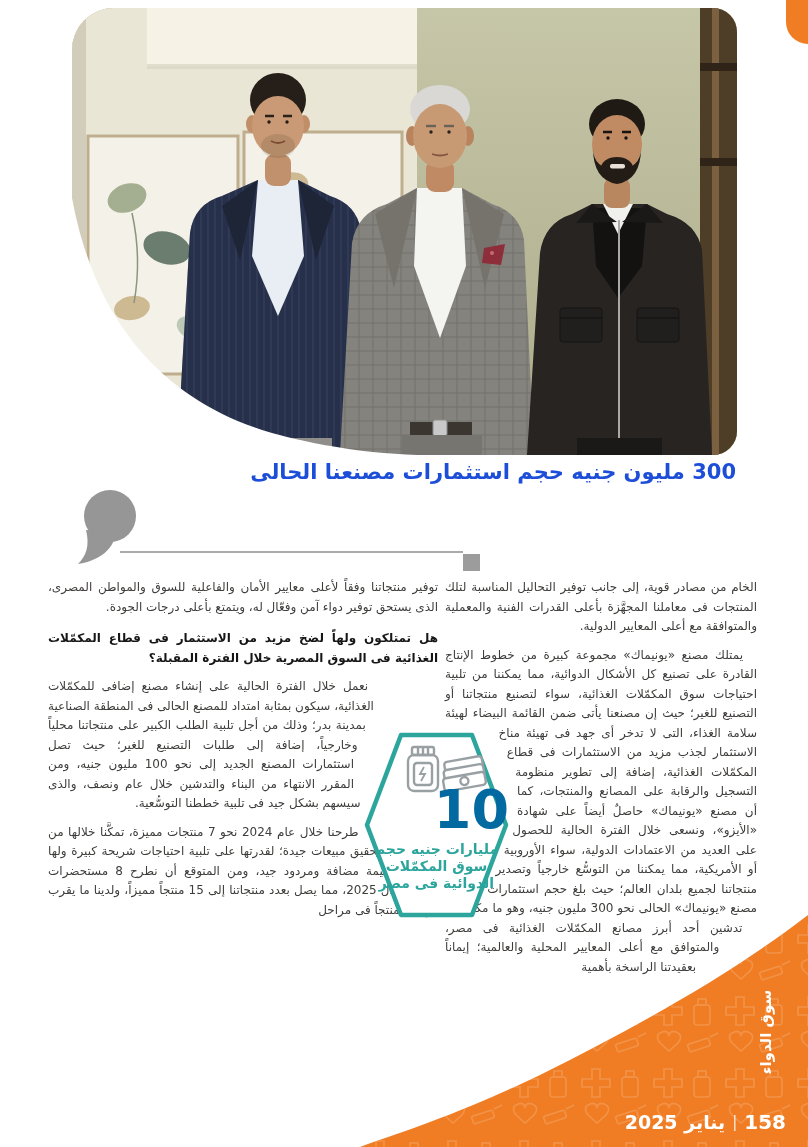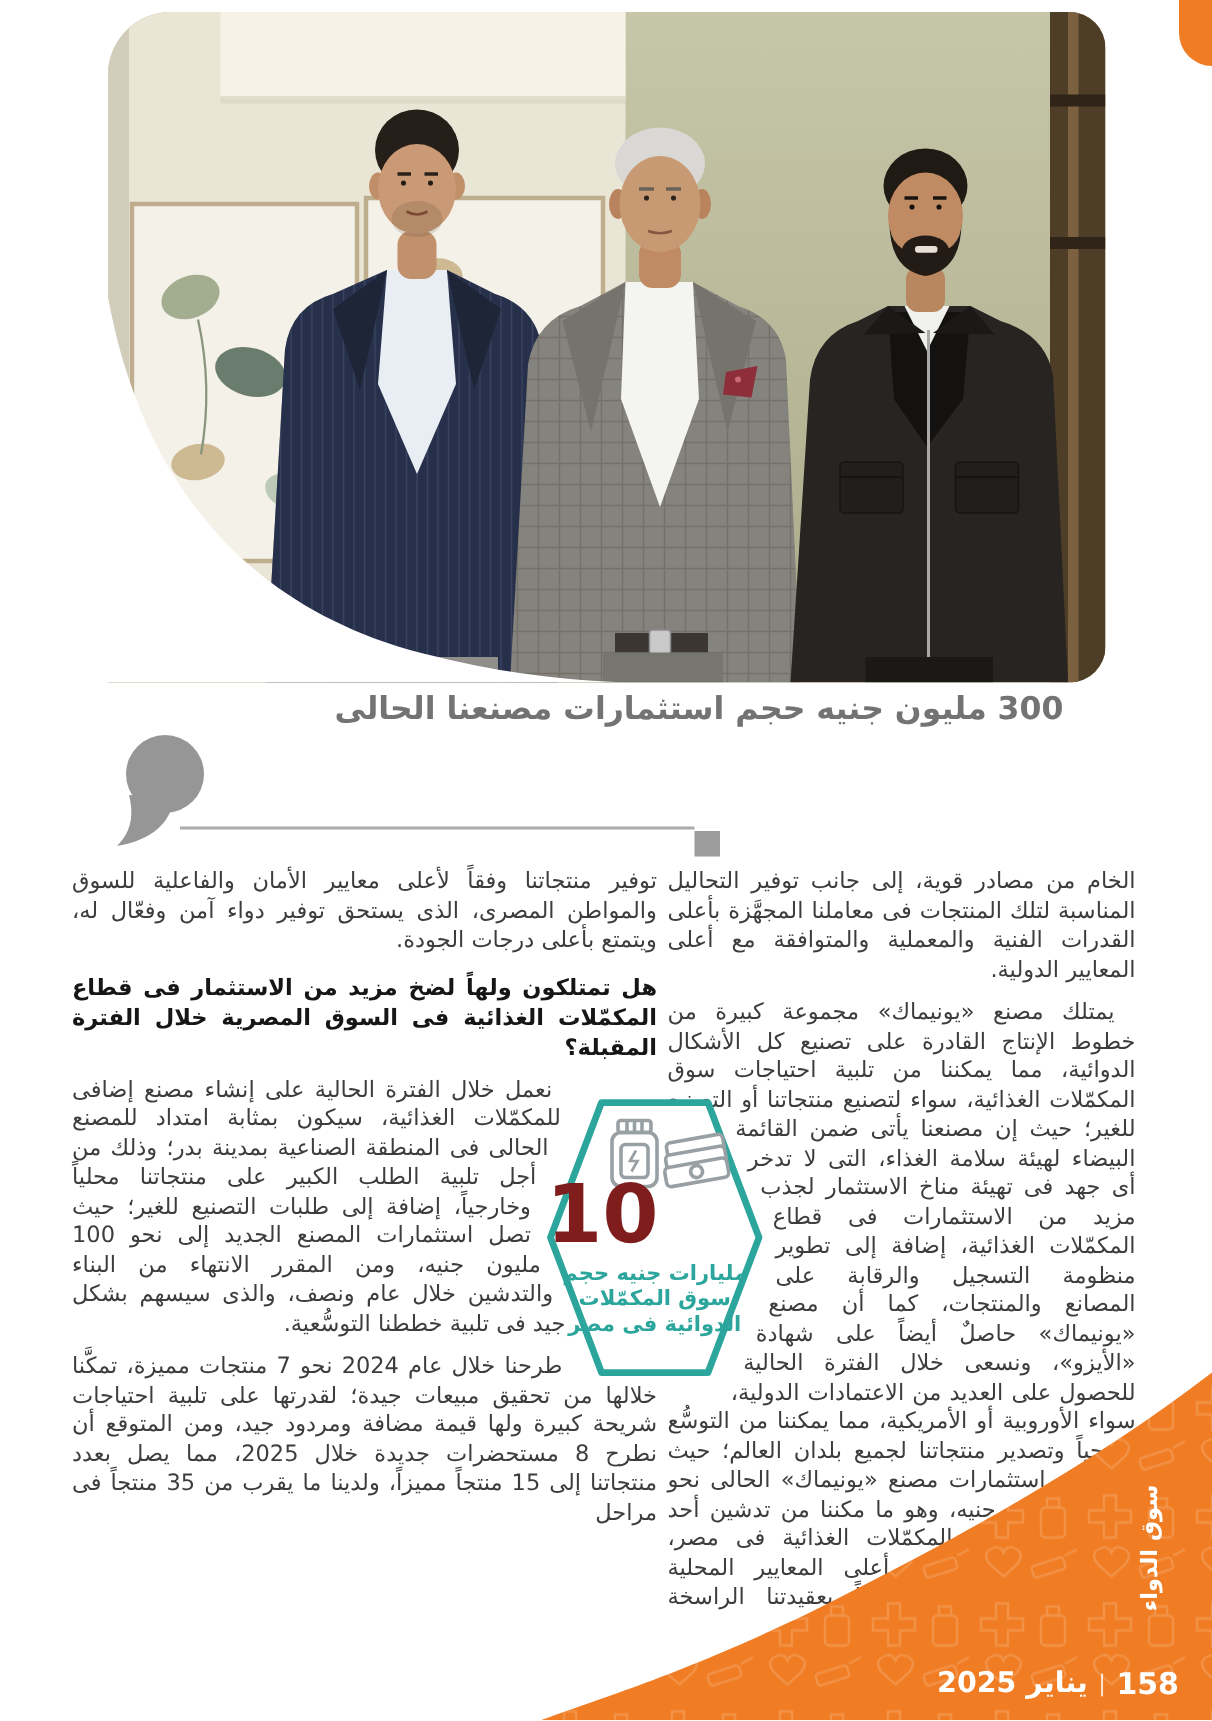--- a/index.html
+++ b/index.html
@@ -11,47 +11,47 @@
   .photo{
     position:absolute;left:72px;top:8px;width:665px;height:447px;
     border-radius:42px 24px 24px 0;overflow:hidden;background:#b9b897;
   }
   .photo svg{display:block;}
   
   .quote-mark{position:absolute;left:76px;top:490px;width:62px;height:74px;}
   .divider-line{position:absolute;left:120px;top:551px;width:343px;height:2px;background:#ababab;}
   .divider-square{position:absolute;left:463px;top:554px;width:17px;height:17px;background:#9c9c9c;}
   .pull-quote{
-    position:absolute;right:72px;top:459px;width:540px;direction:rtl;text-align:center;
-    color:#737373;font-weight:700;font-size:21px;line-height:27px;
-  }
-  
-  .article{position:absolute;top:578px;direction:rtl;color:#3e3d3b;font-size:15px;line-height:19.5px;text-align:justify;}
+    position:absolute;right:72px;top:459px;width:540px;direction:rtl;text-align:right;
+    color:#1d4ed8;font-weight:700;font-size:21px;line-height:27px;
+  }
+  
+  .article{position:absolute;top:578px;direction:rtl;color:#3e3d3b;font-size:12px;line-height:19.5px;text-align:justify;}
   .col-right{left:445px;width:312px;}
   .col-left{left:48px;width:390px;}
   .article p{margin:0 0 9px 0;}
   .article p.answer{text-indent:14px;}
   .article p.question{color:#161616;font-weight:700;margin:11px 0 9px 0;line-height:20px;}
   .hex-spacer-left{
     float:right;width:78px;height:188px;
     shape-outside:polygon(100% 0,51% 0,4% 50%,51% 100%,100% 100%);shape-margin:6px;margin-left:6px;
   }
   .hex-spacer-right{
     float:left;width:66px;height:188px;
     shape-outside:polygon(0 0,42% 0,98% 50%,42% 100%,0 100%);shape-margin:6px;margin-right:6px;
   }
   .curve-spacer{
     float:right;width:150px;height:230px;
     shape-outside:polygon(100% 15%,0 70%,0 100%,100% 100%);shape-margin:6px;
   }
   
   .stat-badge{position:absolute;left:364px;top:731px;width:145px;height:188px;z-index:3;}
   .stat-number{
-    position:absolute;left:0;top:50px;width:145px;text-align:left;
-    color:#7f1d1d;font-weight:700;font-size:54px;line-height:58px;z-index:4;
+    position:absolute;left:0;top:50px;width:145px;text-align:right;
+    color:#0369a1;font-weight:700;font-size:54px;line-height:58px;z-index:4;
   }
   .stat-caption{
     position:absolute;left:0;top:110px;width:145px;text-align:center;direction:rtl;
     color:#2ca59c;font-weight:700;font-size:14px;line-height:17px;z-index:4;
   }
   
   .orange-curve{position:absolute;left:0;top:847px;width:808px;height:300px;z-index:5;pointer-events:none;}
   .corner-accent{position:absolute;top:0;right:0;width:22px;height:44px;background:#f07d24;border-radius:0 0 0 44px;z-index:5;}
   .section-tab{
     position:absolute;left:701px;top:1020px;width:130px;height:24px;z-index:6;

